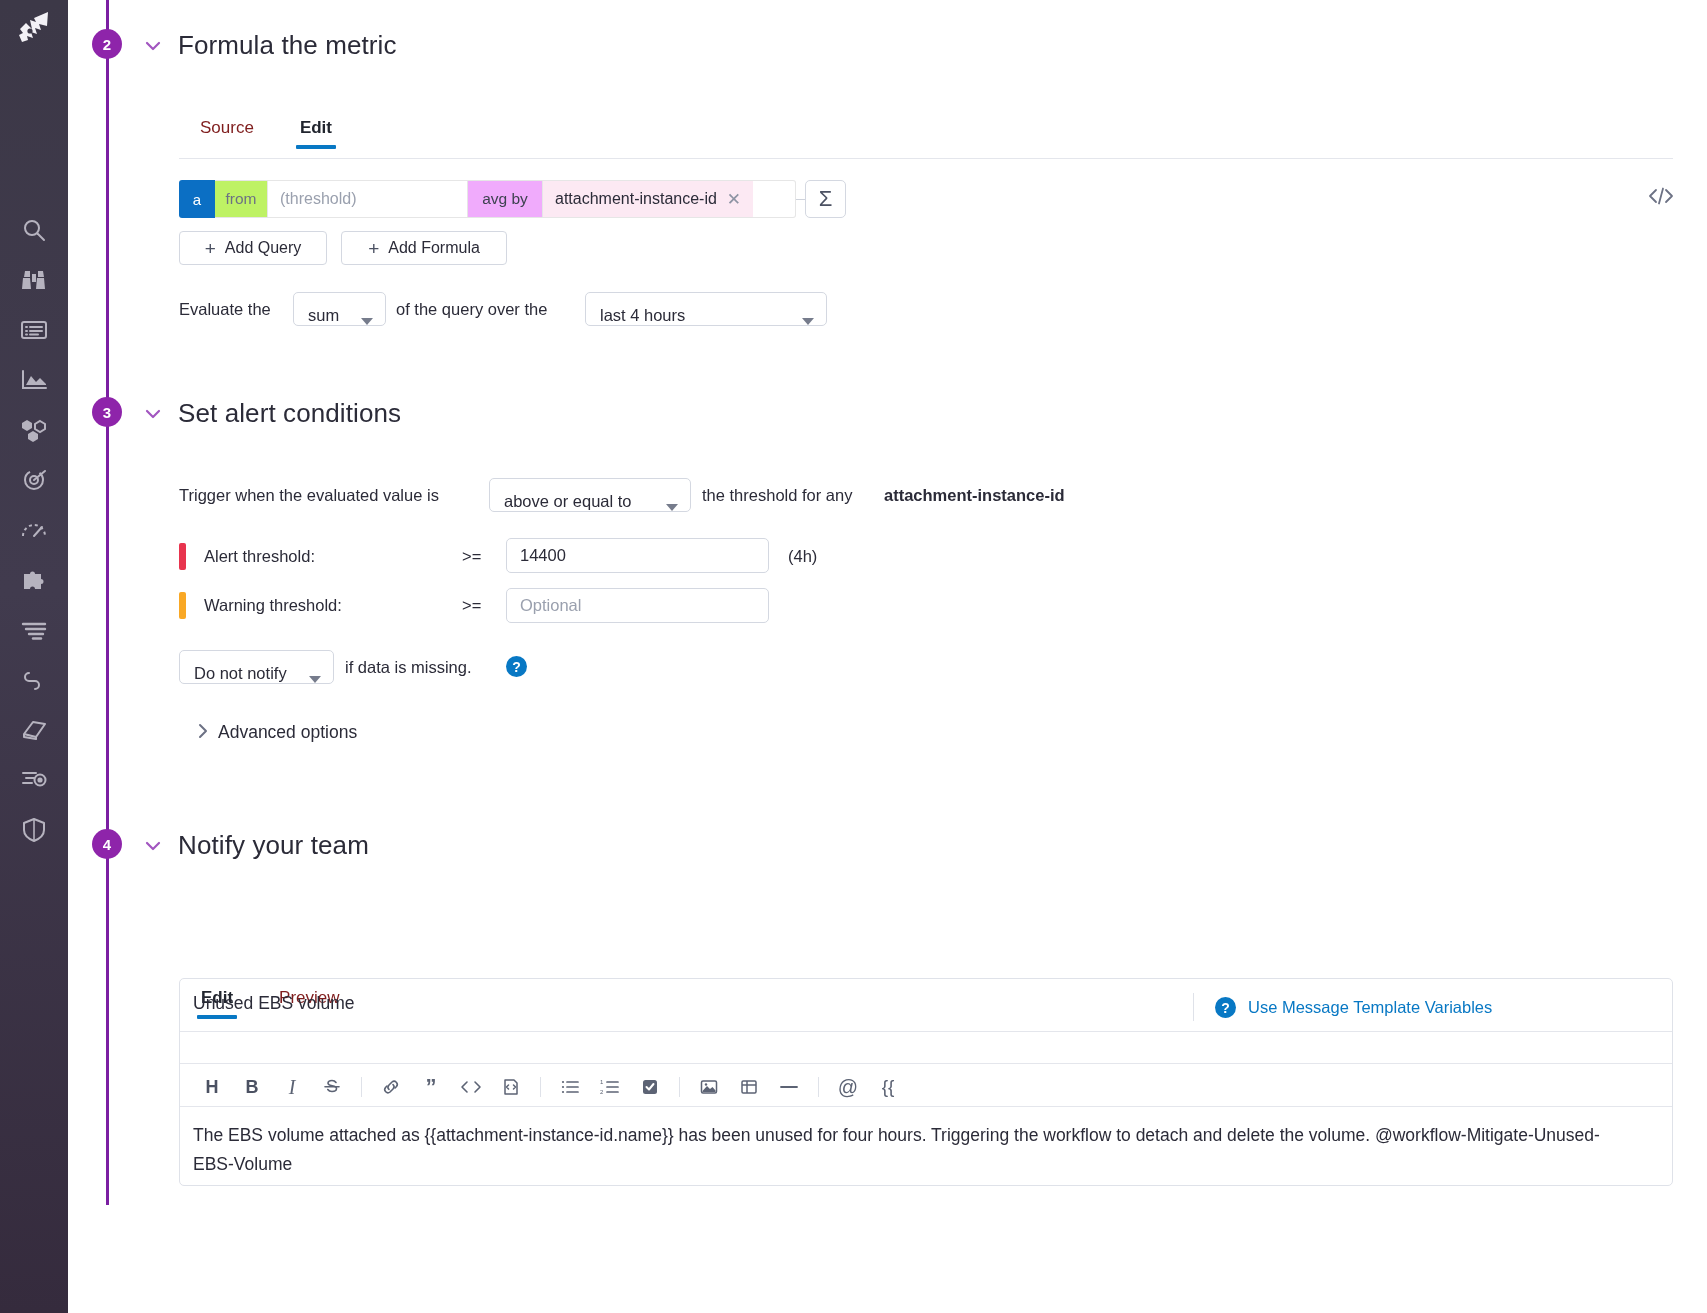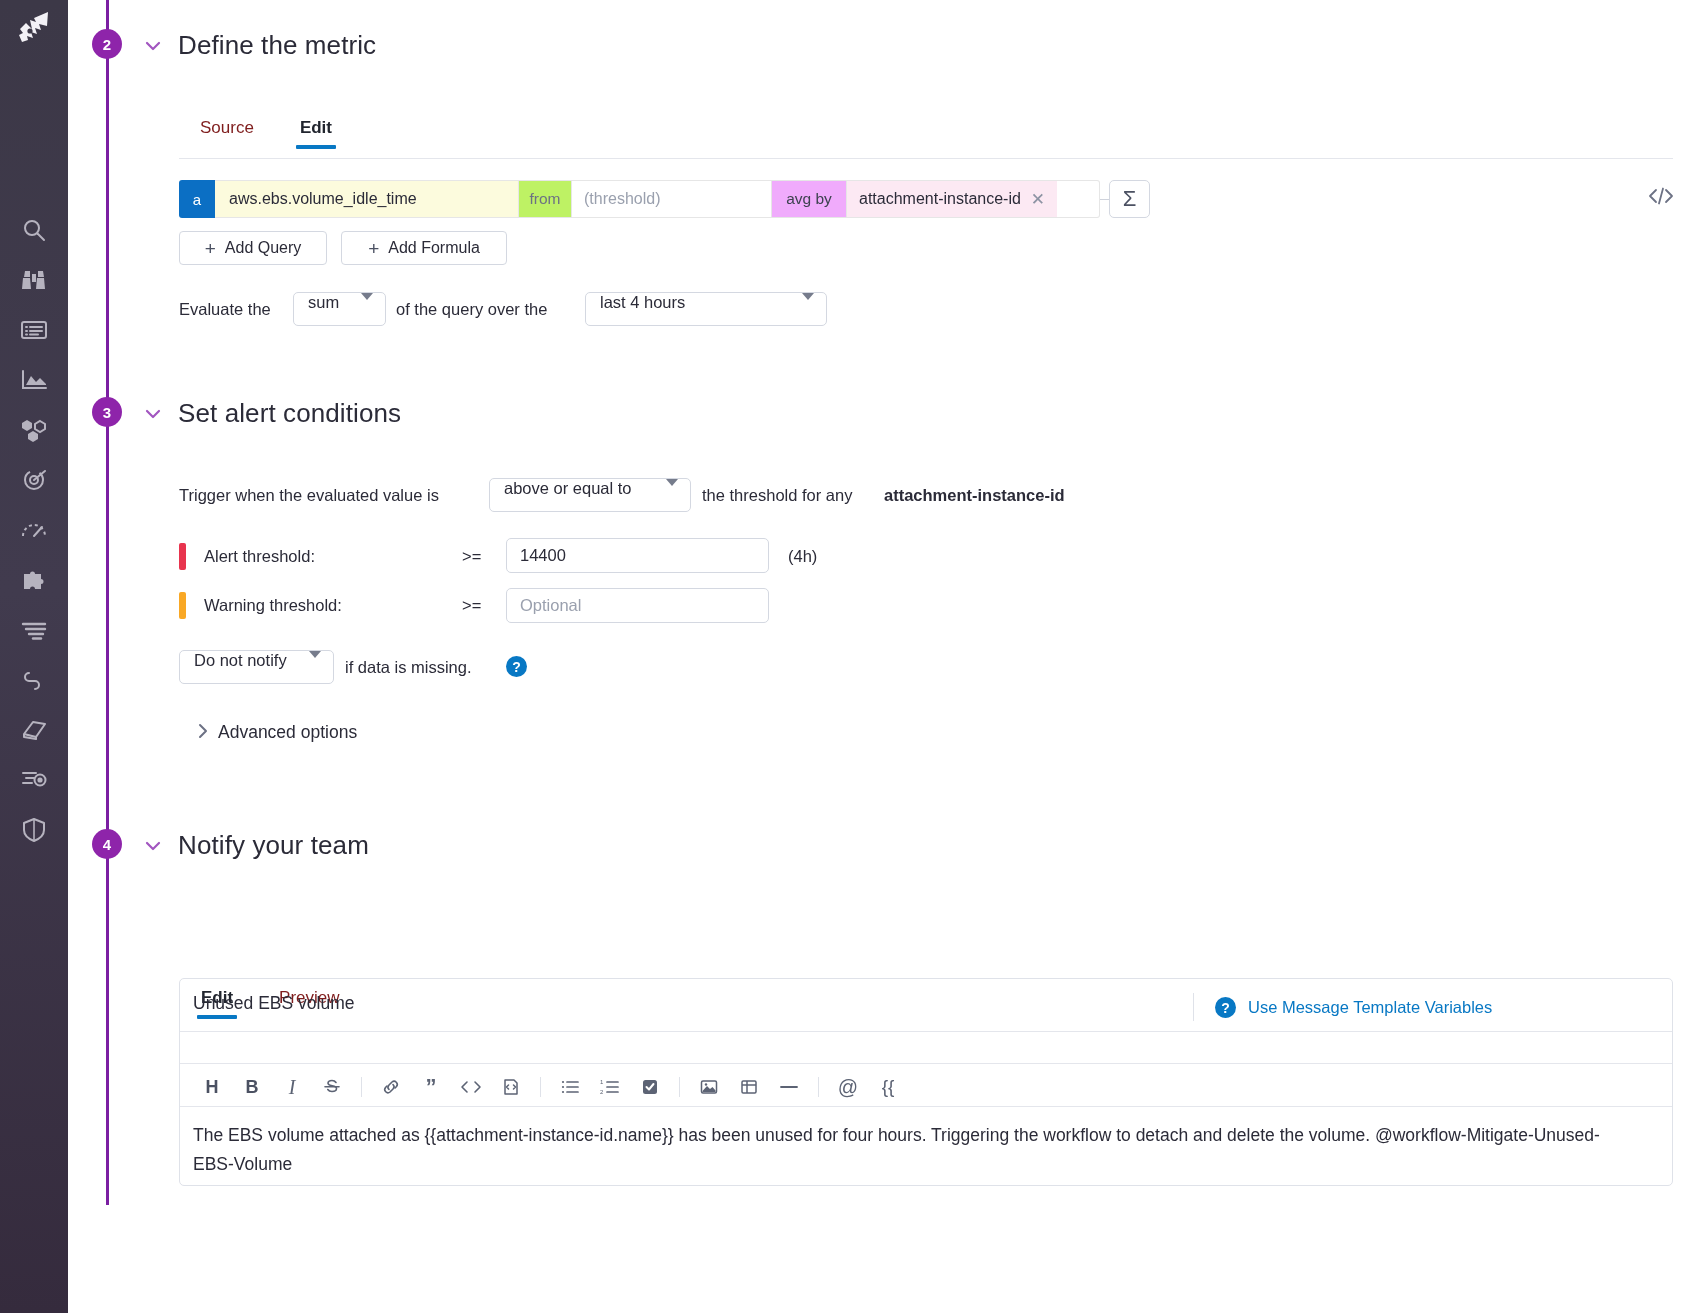--- a/index.html
+++ b/index.html
@@ -134,21 +134,21 @@
   .btn{
     position:absolute; height:34px; border:1px solid #d4d8e1; border-radius:4px;
     background:#fff; display:flex; align-items:center; justify-content:center;
     gap:9px; font-size:16px; color:#2b2b38; cursor:pointer; padding:0 16px;
   }
   .plus{ font-size:19px; color:#4b5162; line-height:1; font-weight:300;}
 
   
   .sel{
     position:absolute; height:34px; border:1px solid #d4d8e1; border-radius:5px;
-    background:#fff; display:flex; align-items:flex-start;
+    background:#fff; display:flex; align-items:flex-end;
     font-size:16.5px; color:#2b2b38; cursor:pointer;
     padding:0 12px 0 14px; justify-content:space-between;
   }
   .caret{ width:0;height:0; border-left:6px solid transparent;
           border-right:6px solid transparent; border-top:7px solid #767c8c;
           margin-left:14px; }
 
   
   .bar{ position:absolute; width:7px; height:27px; border-radius:2px; }
   .tinput{
@@ -324,32 +324,31 @@
 <div class="step-badge" style="left:92px; top:29px;">2</div>
 <div class="step-badge" style="left:92px; top:397px;">3</div>
 <div class="step-badge" style="left:92px; top:829px;">4</div>
 
 <div class="sec-head" style="left:142px; top:30px;">
   <span class="chev-down">
     <svg width="22" height="22" viewBox="0 0 22 22" fill="none" stroke="#a256c0" stroke-width="2.2" stroke-linecap="round" stroke-linejoin="round">
         <polyline points="5,8 11,14 17,8"></polyline>
       </svg>
   </span>
-  <span class="sec-title">Define the metric</span>
+  <span class="sec-title">Formula the metric</span>
 </div>
 
 <div class="tabrow" style="left:196px; top:118px;">
   <div class="tab">Source</div>
   <div class="tab active">Edit</div>
 </div>
 <div class="tab-underline" style="left:179px; top:158px; width:1494px;"></div>
 
 <div class="qrow">
   <div class="q-letter">a</div>
-  <div class="q-metric">aws.ebs.volume_idle_time</div>
   <div class="q-from">from</div>
   <div class="q-every">(threshold)</div>
   <div class="q-avgby">avg by</div>
   <div class="q-tagwrap">
     <span class="q-tag">
       <span>attachment-instance-id</span>
       <span class="tag-x">✕</span>
     </span>
   </div>
   <div class="q-connector">

